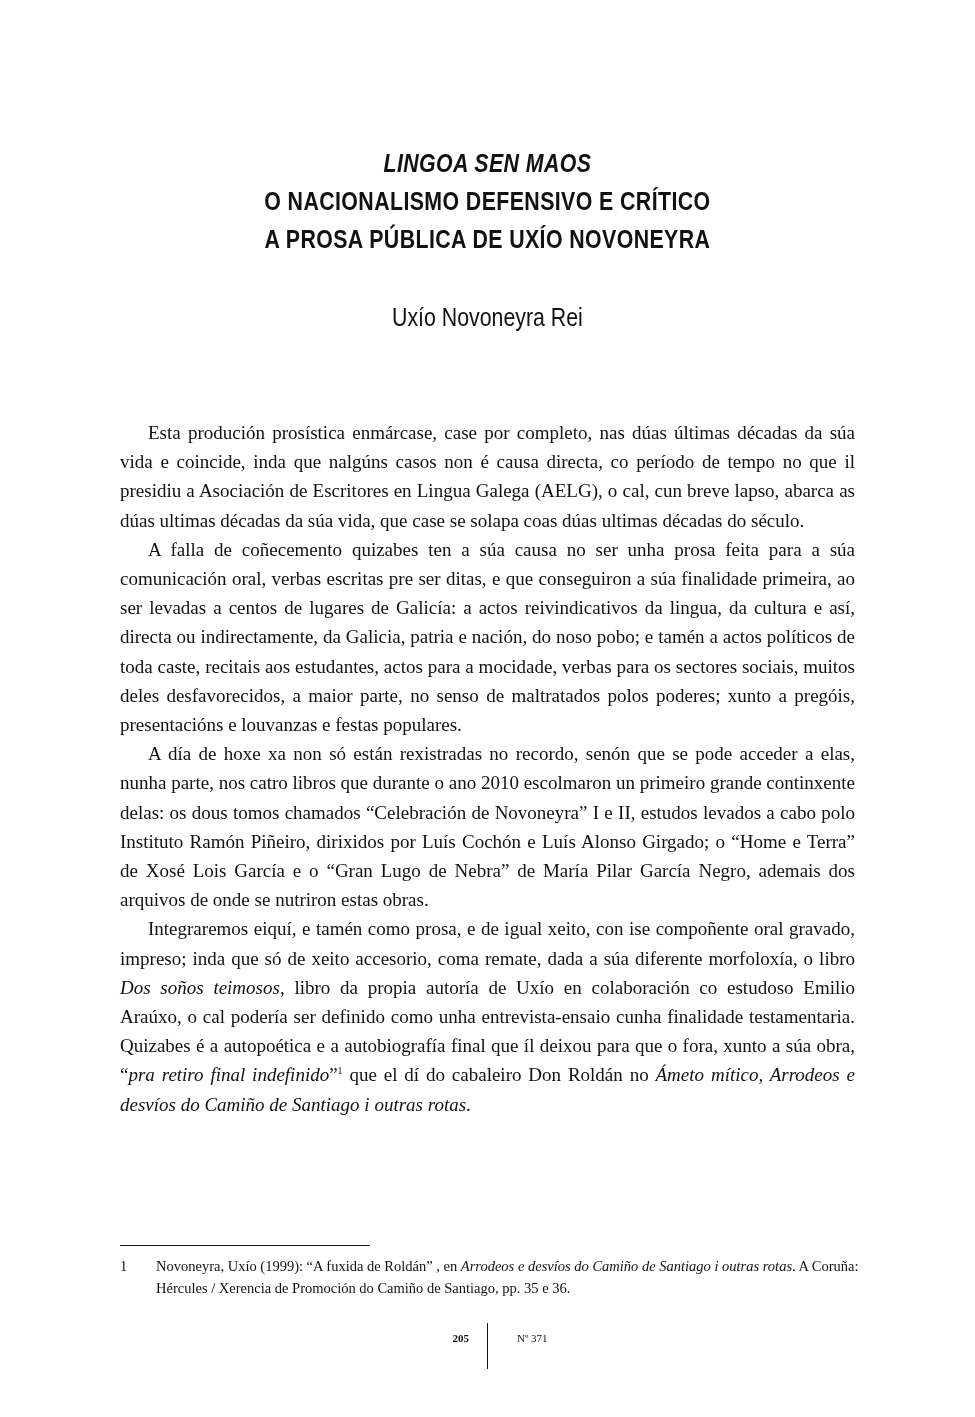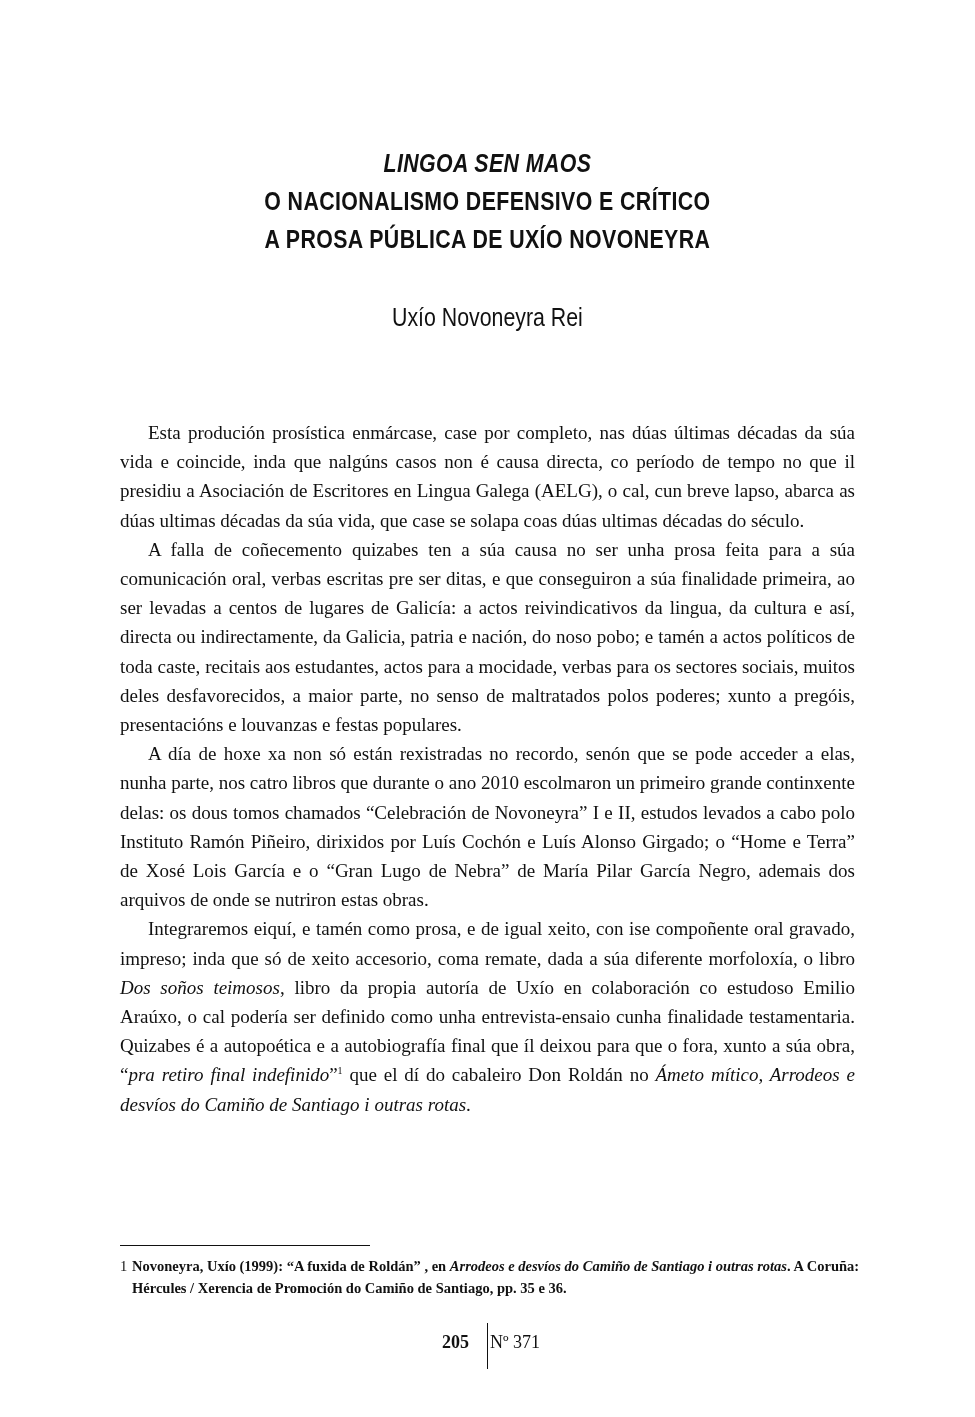--- a/index.html
+++ b/index.html
@@ -26,29 +26,29 @@
   sup.fn { font-size: 10px; vertical-align: 7px; line-height: 0; }
   .fn-rule {
     position: absolute; top: 1245px; left: 120px; width: 250px; height: 0;
     border-top: 1px solid #111;
   }
   .footnote {
     position: absolute; top: 1255px; left: 120px; width: 740px;
     font-family: "Liberation Serif", serif; font-size: 14.5px; line-height: 22px;
   }
   .footnote .num { position: absolute; left: 0; top: 0; }
-  .footnote .txt { margin-left: 12px; display: block; font-weight: bold; }
+  .footnote .txt { margin-left: 36px; display: block; }
   .footnote em { font-style: italic; }
   .folio {
     position: absolute; top: 1323px; left: 0; width: 975px; height: 46px;
-    font-family: "Liberation Serif", serif; font-size: 18px;
+    font-family: "Liberation Serif", serif; font-size: 11px;
   }
   .folio .page { position: absolute; right: 506px; top: 9px; font-weight: bold; }
   .folio .divider { position: absolute; left: 487px; top: 0; width: 1px; height: 46px; background: #111; }
-  .folio .issue { position: absolute; left: 490px; top: 9px; }
+  .folio .issue { position: absolute; left: 517px; top: 9px; }
 </style>
 </head>
 <body>
 
 <div class="title-block">
   <span class="line italic">LINGOA SEN MAOS</span>
   <span class="line">O NACIONALISMO DEFENSIVO E CRÍTICO</span>
   <span class="line">A PROSA PÚBLICA DE UXÍO NOVONEYRA</span>
 </div>
 

